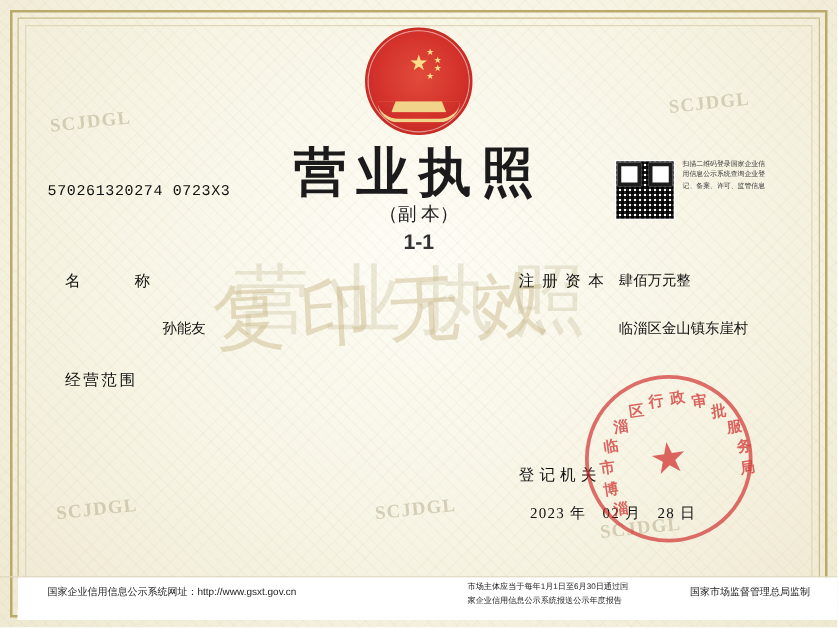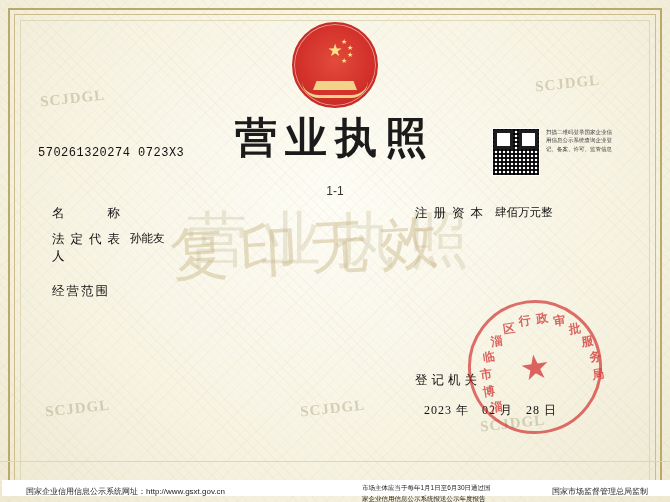--- a/index.html
+++ b/index.html
@@ -103,21 +103,21 @@
     font-size:42px;font-weight:bold;letter-spacing:8px;
     color:#1b1b1b;
   }
   .subtitle{
     position:absolute;left:0;right:0;top:162px;
     text-align:center;font-size:15px;color:#222;
     font-family:"Liberation Serif","DejaVu Serif",serif;
   }
   .serial{
     position:absolute;left:0;right:0;top:184px;
-    text-align:center;font-size:12px;color:#333;
+    text-align:center;font-size:17px;color:#333;font-weight:bold;
   }
 
   
   .code-label{
     position:absolute;left:46px;top:124px;
     font-size:11.5px;color:#111;letter-spacing:1px;
   }
   .code-value{
     position:absolute;left:38px;top:146px;
     font-size:12px;color:#111;letter-spacing:.5px;
@@ -142,36 +142,36 @@
   .qr::after{right:1px;top:1px;}
   .qr-note{
     position:absolute;right:58px;top:128px;
     width:66px;
     font-size:5.5px;line-height:1.5;color:#3a3a3a;
     text-align:left;
   }
 
   
   .fields{position:absolute;left:0;top:205px;right:0;}
-  .row{position:relative;height:26px;}
+  .row{position:relative;height:26px;margin-top:12px;}
   .lbl{
     position:absolute;font-size:12.5px;color:#111;letter-spacing:6px;
     font-family:"Liberation Serif","DejaVu Serif",serif;
   }
   .val{
     position:absolute;font-size:11.5px;color:#111;
     font-family:"Liberation Serif","DejaVu Serif",serif;
   }
   .left-lbl{left:52px;width:92px;}
   .left-val{left:130px;}
   .right-lbl{left:415px;width:92px;}
   .right-val{left:495px;}
 
   .scope-lbl{
-    position:absolute;left:52px;top:283px;
+    position:absolute;left:52px;top:296px;
     font-size:12.5px;color:#111;letter-spacing:2px;
     font-family:Liberation Sans, sans-serif;
   }
   .scope-val{
     position:absolute;left:130px;top:288px;width:215px;
     font-size:9px;line-height:1.55;color:#111;
     font-family:"Liberation Serif","DejaVu Serif",serif;
   }
 
   .reg-authority{
@@ -214,21 +214,21 @@
     font-size:58px;letter-spacing:12px;
     color:rgba(200,180,130,.45);
     font-family:"Liberation Serif","DejaVu Serif",serif;
     transform:rotate(-3deg);
     pointer-events:none;
     white-space:nowrap;
   }
 
   
   .footer{
-    position:absolute;left:2px;right:0;bottom:6px;height:16px;
+    position:absolute;left:14px;right:0;bottom:6px;height:34px;
     background:#ffffff;
   }
   .footer-left{
     position:absolute;left:24px;top:6px;
     font-size:8px;color:#222;
   }
   .footer-left a{color:#222;text-decoration:none;}
   .footer-center{
     position:absolute;left:360px;top:2px;
     font-size:6.5px;line-height:1.7;color:#222;
@@ -267,38 +267,39 @@
       <span class="s" style="left:36px;top:0px;">★</span>
       <span class="s" style="left:42px;top:6px;">★</span>
       <span class="s" style="left:42px;top:13px;">★</span>
       <span class="s" style="left:36px;top:19px;">★</span>
     </div>
     <div class="gate"></div>
     <div class="wheat"></div>
   </div>
 
   <div class="title">营业执照</div>
+  <div class="subtitle">（副 本）</div>
   <div class="serial">1-1</div>
 
   <div class="code-value">570261320274 0723X3</div>
 
   <div class="qr"></div>
   <div class="qr-note">扫描二维码登录国家企业信用信息公示系统查询企业登记、备案、许可、监管信息</div>
 
   <div class="invalid">复印无效</div>
 
   <div class="fields">
     <div class="row">
       <div class="lbl left-lbl">名　　称</div>
       <div class="lbl right-lbl">注册资本</div>
       <div class="val right-val">肆佰万元整</div>
     </div>
     <div class="row">
-      <div class="lbl left-lbl">法定代表人</div>
       <div class="val left-val">孙能友</div>
+      <div class="val right-val">临淄区金山镇东崖村</div>
     </div>
   </div>
 
   <div class="scope-lbl">经营范围</div>
 
   <div class="reg-authority">登记机关</div>
   <div class="issue-date">2023 年　02 月　28 日</div>
 
   <div class="seal">
     <div class="seal-star">★</div>

